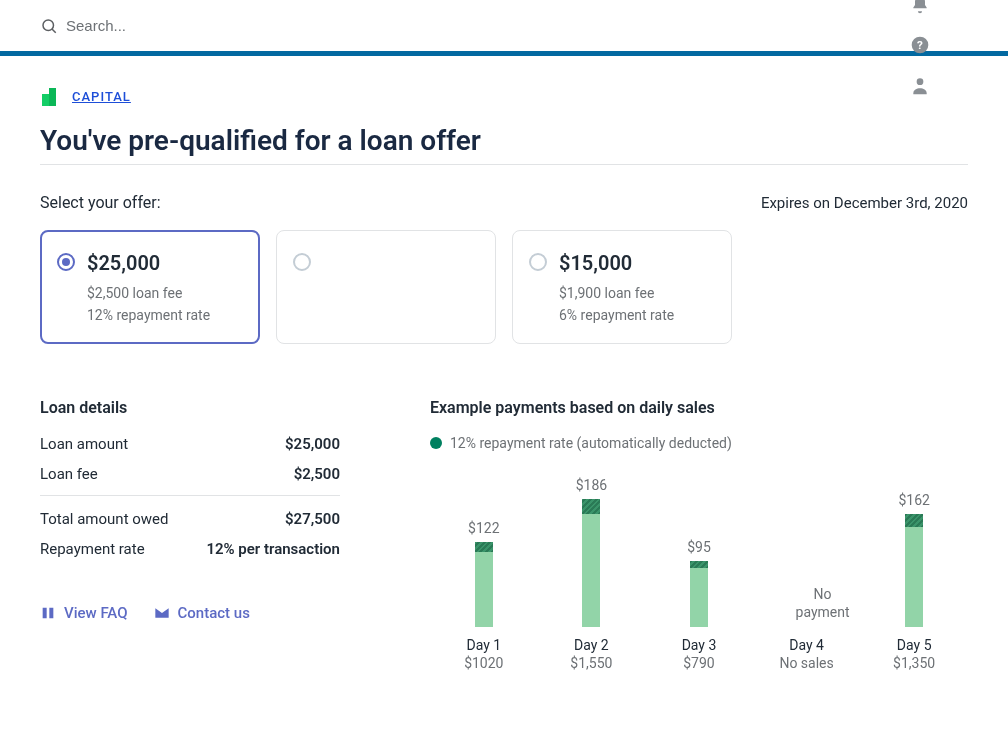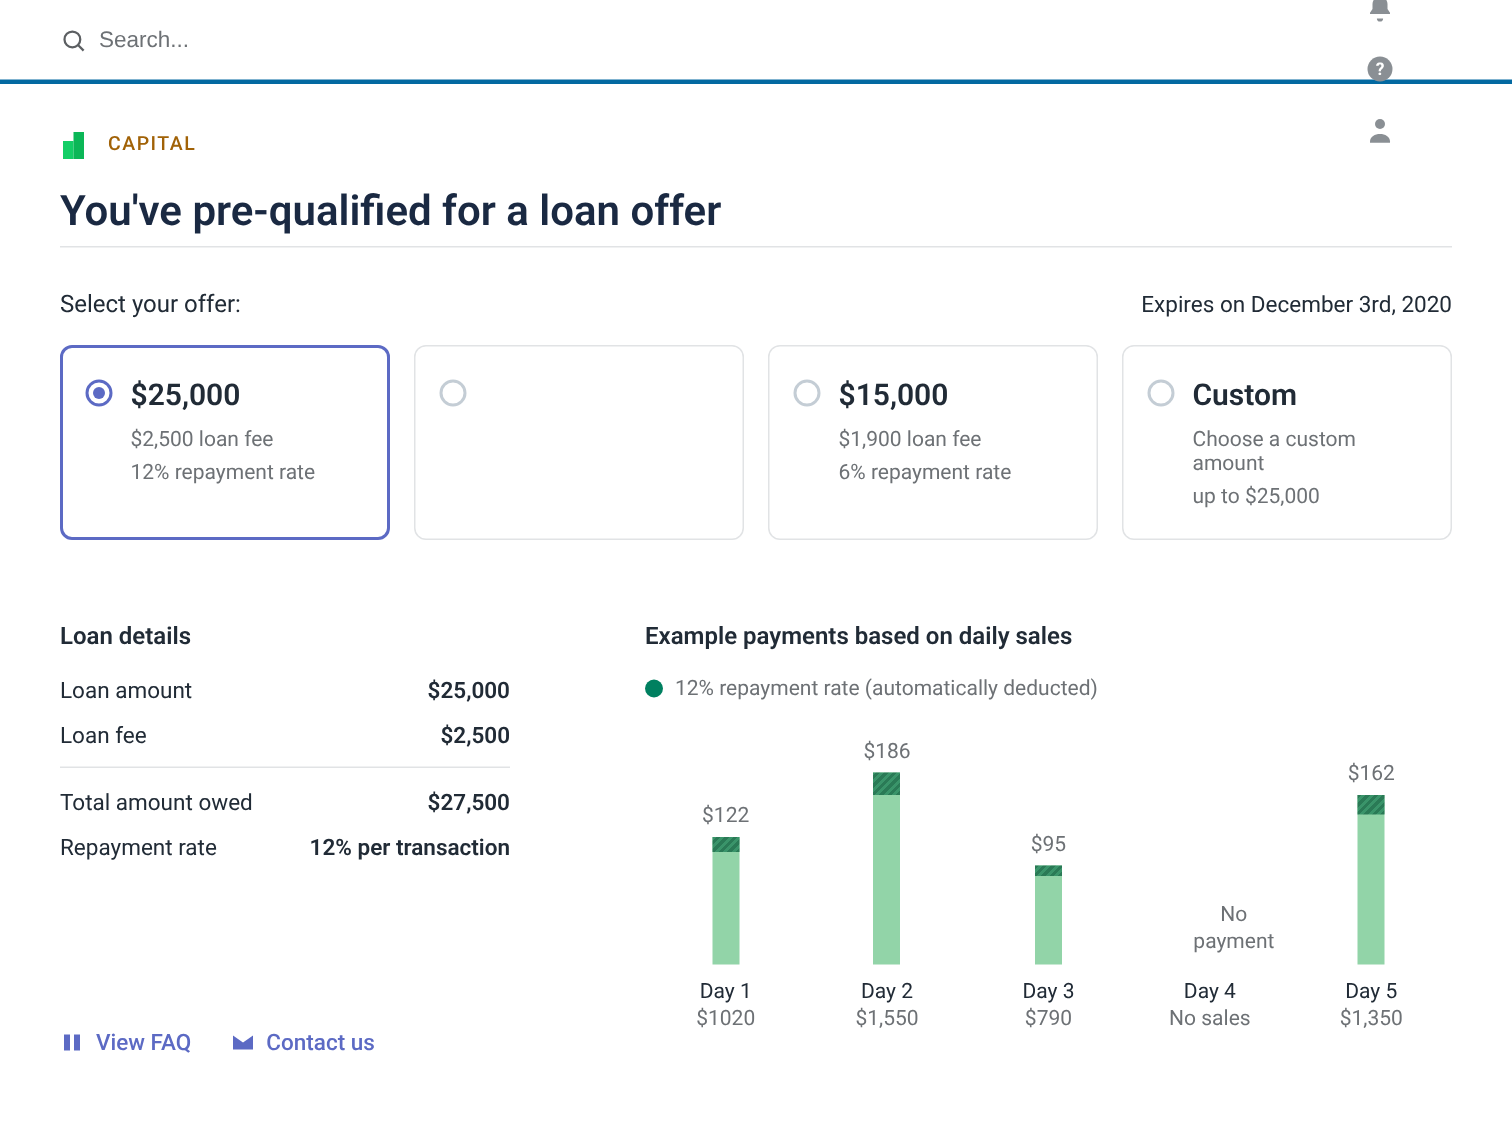--- a/index.html
+++ b/index.html
@@ -12,21 +12,21 @@
       color: #212b36;
       background: #fff;
       width: 1008px;
       height: 747px;
       overflow: hidden;
     }
     .topbar {
       display: flex;
       align-items: center;
       padding: 14px 40px;
-      border-bottom: 3px solid #0369a1;
+      border-bottom: 5px solid #0369a1;
       height: 56px;
     }
     .search-wrap {
       display: flex;
       align-items: center;
       gap: 8px;
       color: #6d7175;
       flex: 1;
     }
     .search-icon-svg {
@@ -77,21 +77,22 @@
       margin-bottom: 18px;
     }
     .brand-logo {
       width: 20px;
       height: 20px;
     }
     .brand-text {
       font-size: 13px;
       font-weight: 500;
       letter-spacing: 1px;
-      color: #a16207;
+      color: #1d4ed8;
+      text-decoration: underline;
     }
     .page-title {
       font-size: 28px;
       font-weight: 600;
       color: #1a2942;
       margin-bottom: 7px;
     }
     .divider {
       height: 1px;
       background: #e1e3e5;
@@ -197,21 +198,21 @@
       color: #212b36;
     }
     .detail-divider {
       height: 1px;
       background: #e1e3e5;
       margin: 6px 0 14px 0;
     }
     .footer-links {
       display: flex;
       gap: 26px;
-      margin-top: 112px;
+      margin-top: 46px;
     }
     .footer-link {
       display: flex;
       align-items: center;
       gap: 8px;
       color: #5c6ac4;
       font-size: 15px;
       font-weight: 500;
       cursor: pointer;
     }
@@ -368,28 +369,20 @@
         <div class="radio-circle"></div>
       </div>
       <div class="offer-card">
         <div class="radio-circle"></div>
         <div class="offer-body">
           <div class="offer-amount">$15,000</div>
           <div class="offer-line">$1,900 loan fee</div>
           <div class="offer-line">6% repayment rate</div>
         </div>
       </div>
-      <div class="offer-card">
-        <div class="radio-circle"></div>
-        <div class="offer-body">
-          <div class="offer-amount">Custom</div>
-          <div class="offer-line">Choose a custom amount</div>
-          <div class="offer-line">up to $25,000</div>
-        </div>
-      </div>
     </div>
 
   <div class="bottom-section">
     <div class="loan-details">
       <div class="section-title">Loan details</div>
       <div id="loan-rows">
           <div class="detail-row">
             <span class="detail-label">Loan amount</span>
             <span class="detail-value">$25,000</span>
           </div>

